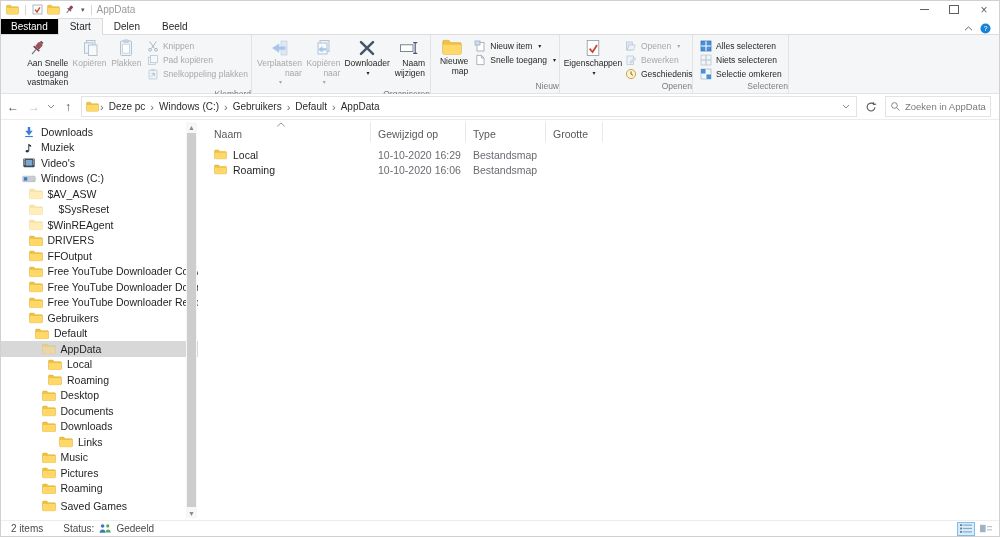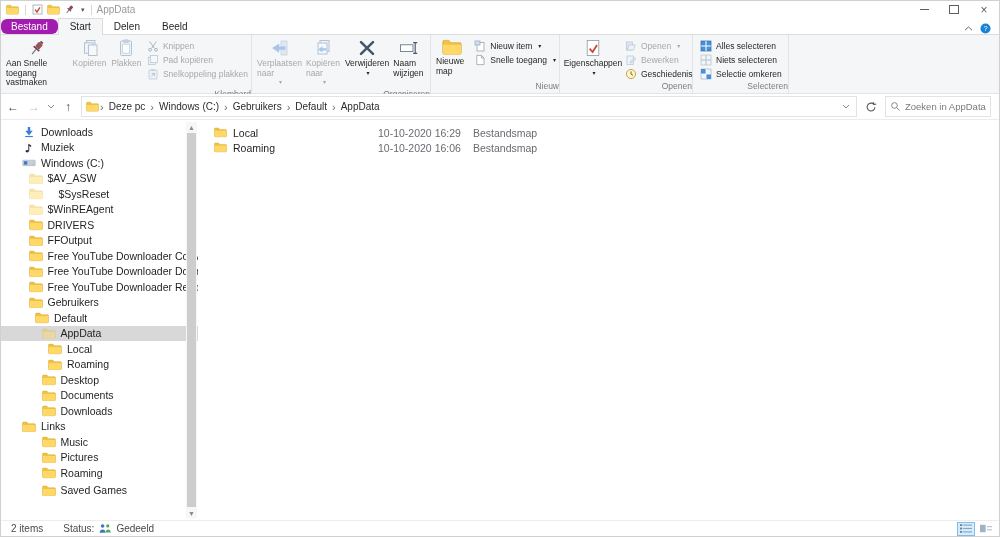--- a/index.html
+++ b/index.html
@@ -15,30 +15,30 @@
   .win-title{font-size:10px;color:#9a9a9a;margin-left:3px;}
   .win-controls{margin-left:auto;display:flex;height:17px;}
   .win-btn{width:30px;height:17px;display:flex;align-items:center;justify-content:center;color:#5f5f5f;}
   .glyph-min{width:9px;height:1px;background:#5f5f5f;}
   .glyph-max{width:8px;height:7px;border:1px solid #5f5f5f;}
   .glyph-close{font-size:12px;line-height:10px;color:#5f5f5f;}
 
   
   .tabrow{height:16px;display:flex;align-items:flex-end;flex:none;border-bottom:1px solid #dcdcdc;background:#fff;}
   .tab{font-size:10px;padding:2px 11px 2px 11px;color:#262626;}
-  .tab-file{background:#a21caf;color:#fff;padding:2px 10px;border-radius:6px;}
+  .tab-file{background:#000000;color:#fff;padding:2px 10px;}
   .tab-active{background:#f5f6f7;border:1px solid #dcdcdc;border-bottom:none;margin-bottom:-1px;padding-bottom:3px;}
   .tab-right{margin-left:auto;display:flex;align-items:center;gap:7px;margin-right:8px;}
 
   
   .ribbon{height:58px;background:#f5f6f7;border-bottom:1px solid #e4e4e4;display:flex;flex:none;}
   .rgroup{display:flex;flex-direction:column;border-right:1px solid #e3e3e3;}
   .rgroup-body{flex:1;display:flex;align-items:flex-start;padding:2px 3px 0 3px;}
   .rgroup-label{height:12px;line-height:11px;text-align:right;font-size:8.5px;color:#7c7c7c;}
-  .bigbtn{display:flex;flex-direction:column;align-items:center;padding:1px 2px;font-size:8.5px;line-height:9.5px;text-align:left;color:#262626;}
+  .bigbtn{display:flex;flex-direction:column;align-items:center;padding:1px 2px;font-size:8.5px;line-height:9.5px;text-align:right;color:#262626;}
   .bigbtn .ic{margin-bottom:1px;}
   .bigbtn.disabled{color:#a8a8a8;}
   .smallcol{display:flex;flex-direction:column;padding-top:2px;gap:1px;}
   .smallbtn{display:flex;align-items:center;gap:4px;font-size:8.5px;height:13px;color:#262626;white-space:nowrap;}
   .smallbtn.disabled{color:#a8a8a8;}
   .caret{font-size:6px;color:inherit;margin-left:2px;}
 
   
   .addrrow{height:25px;display:flex;align-items:center;padding:0 8px 0 4px;gap:5px;flex:none;border-bottom:1px solid #ececec;background:#fff;}
   .navbtn{font-size:12px;color:#4a4a4a;width:16px;text-align:center;line-height:14px;}
@@ -251,21 +251,21 @@
             </span>
           <span>Kopiëren naar</span>
             <span class="caret">▾</span>
         </div>
         <div class="bigbtn" style="width:46px">
           <span class="ic" style="width:20px;height:20px">
               <svg viewBox="0 0 20 20">
                 <path d="M4 4.2L16 15.8M16 4.2L4 15.8" stroke="#44546a" stroke-width="2.5" stroke-linecap="round" fill="none"></path>
               </svg>
             </span>
-          <span>Verwijderen</span>
+          <span>Downloader</span>
             <span class="caret">▾</span>
         </div>
         <div class="bigbtn" style="width:38px">
           <span class="ic" style="width:20px;height:20px">
               <svg viewBox="0 0 20 20">
                 <rect x="1.5" y="6.8" width="12.5" height="6.6" fill="#fff" stroke="#5a6a7a" stroke-width=".8"></rect>
                 <path d="M16.2 4.6v10.8M14.2 4.6h4M14.2 15.4h4" stroke="#44546a" stroke-width="1.1" fill="none"></path>
               </svg>
             </span>
           <span>Naam wijzigen</span>
@@ -465,20 +465,37 @@
               <svg viewBox="0 0 16 13">
                 <path d="M7.2 10.4V2l3.2 1.7v1.9l-2.1-1.1v5.9z" fill="#273043"></path>
                 <ellipse cx="5.9" cy="10.5" rx="1.9" ry="1.3" fill="#273043"></ellipse>
               </svg>
             </span>
             <span>Muziek</span>
           </div>
           <div class="tree-row" style="padding-left: 21px;">
             <span class="ic" style="width: 14px; height: 11.5px;">
               <svg viewBox="0 0 16 13">
+                <rect x="1.5" y="1.5" width="13" height="10" rx="1.2" fill="#3c4756"></rect>
+                <rect x="4.2" y="3.2" width="7.6" height="6.6" fill="#7da7cf"></rect>
+                <g fill="#fff" opacity=".85">
+                  <rect x="2.3" y="2.6" width="1.1" height="1.1"></rect>
+                  <rect x="2.3" y="5" width="1.1" height="1.1"></rect>
+                  <rect x="2.3" y="7.4" width="1.1" height="1.1"></rect>
+                  <rect x="12.6" y="2.6" width="1.1" height="1.1"></rect>
+                  <rect x="12.6" y="5" width="1.1" height="1.1"></rect>
+                  <rect x="12.6" y="7.4" width="1.1" height="1.1"></rect>
+                </g>
+              </svg>
+            </span>
+            <span>Video's</span>
+          </div>
+          <div class="tree-row" style="padding-left: 21px;">
+            <span class="ic" style="width: 14px; height: 11.5px;">
+              <svg viewBox="0 0 16 13">
                 <rect x=".8" y="3.5" width="14.4" height="6.4" rx="1" fill="#c7cdd4" stroke="#9aa1a9" stroke-width=".5"></rect>
                 <rect x="2.2" y="4.8" width="3.8" height="3.8" fill="#2e7cd6"></rect>
                 <circle cx="13" cy="8.2" r=".9" fill="#8fe08f"></circle>
               </svg>
             </span>
             <span>Windows (C:)</span>
           </div>
           <div class="tree-row" style="padding-left: 27.5px;">
             <span class="ic" style="width: 14px; height: 11.5px;">
               <svg viewBox="0 0 16 13" opacity=".45">
@@ -616,21 +633,21 @@
           </div>
           <div class="tree-row" style="padding-left: 40.5px;">
             <span class="ic" style="width: 14px; height: 11.5px;">
               <svg viewBox="0 0 16 13">
                 <path d="M.6 2.2c0-.6.4-1 1-1h4l1.4 1.8h7.4c.6 0 1 .4 1 1v7.2c0 .6-.4 1-1 1H1.6c-.6 0-1-.4-1-1z" fill="#eec33e" stroke="#d8a336" stroke-width=".5"></path>
                 <path d="M.9 4.6h14.2v6.6c0 .5-.4.9-.9.9H1.8c-.5 0-.9-.4-.9-.9z" fill="#ffd868"></path>
               </svg>
             </span>
             <span>Downloads</span>
           </div>
-          <div class="tree-row" style="padding-left: 21px;">
+          <div class="tree-row" style="padding-left: 21px; margin-left: 37px;">
             <span class="ic" style="width: 14px; height: 11.5px;">
               <svg viewBox="0 0 16 13">
                 <path d="M.6 2.2c0-.6.4-1 1-1h4l1.4 1.8h7.4c.6 0 1 .4 1 1v7.2c0 .6-.4 1-1 1H1.6c-.6 0-1-.4-1-1z" fill="#eec33e" stroke="#d8a336" stroke-width=".5"></path>
                 <path d="M.9 4.6h14.2v6.6c0 .5-.4.9-.9.9H1.8c-.5 0-.9-.4-.9-.9z" fill="#ffd868"></path>
               </svg>
             </span>
             <span>Links</span>
           </div>
           <div class="tree-row" style="padding-left: 40.5px;">
             <span class="ic" style="width: 14px; height: 11.5px;">
@@ -670,20 +687,33 @@
           </div>
         </div>
       <div class="scrollbar">
         <div class="sb-arrow">▲</div>
         <div class="sb-thumb"></div>
         <div class="sb-arrow">▼</div>
       </div>
     </div>
 
     <div class="filelist">
+      <div class="cols">
+        <div class="colh name">
+          <span class="ic sort-caret" style="width:10px;height:5px">
+              <svg viewBox="0 0 10 5">
+                <path d="M1.2 4.4L5 1l3.8 3.4" fill="none" stroke="#9a9a9a"></path>
+              </svg>
+            </span>
+          <span>Naam</span>
+        </div>
+        <div class="colh modified"><span>Gewijzigd op</span></div>
+        <div class="colh type"><span>Type</span></div>
+        <div class="colh size"><span>Grootte</span></div>
+      </div>
       <div id="rows" style="margin-top:5px">
           <div class="frow">
             <div class="fcell name">
               <span class="ic" style="width: 13px; height: 10.5px;">
                 <svg viewBox="0 0 16 13">
                   <path d="M.6 2.2c0-.6.4-1 1-1h4l1.4 1.8h7.4c.6 0 1 .4 1 1v7.2c0 .6-.4 1-1 1H1.6c-.6 0-1-.4-1-1z" fill="#eec33e" stroke="#d8a336" stroke-width=".5"></path>
                   <path d="M.9 4.6h14.2v6.6c0 .5-.4.9-.9.9H1.8c-.5 0-.9-.4-.9-.9z" fill="#ffd868"></path>
                 </svg>
               </span>
               <span>Local</span>

